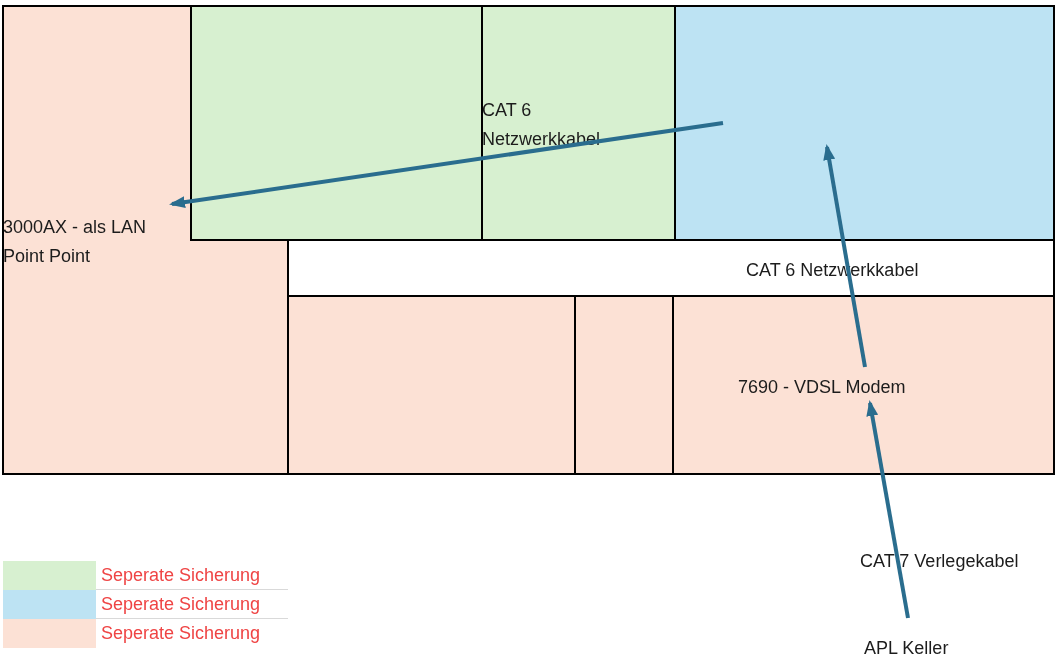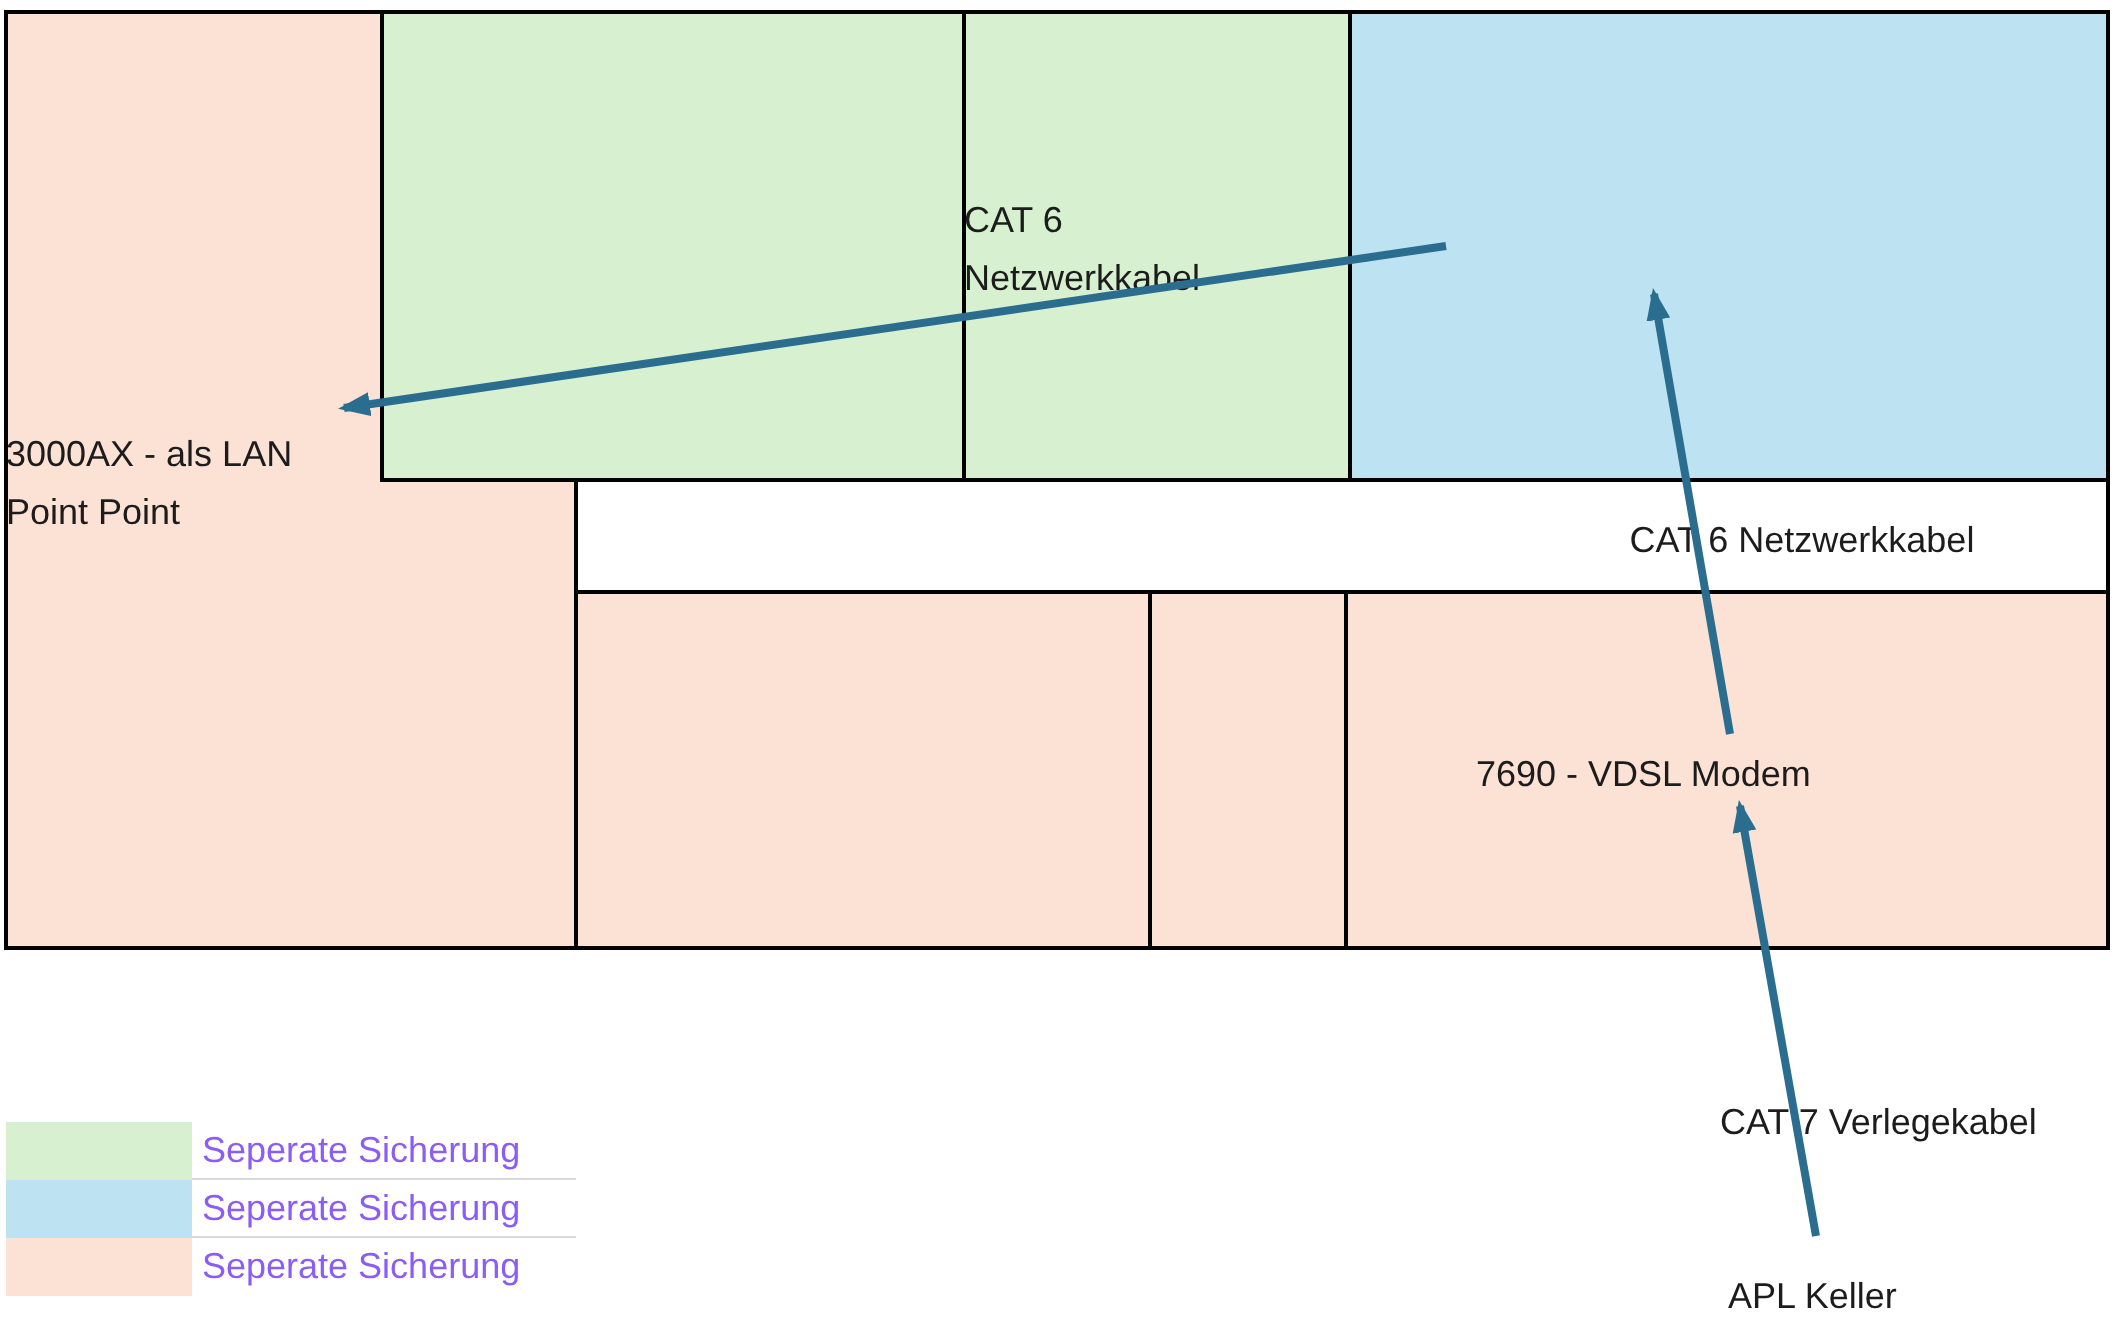--- a/index.html
+++ b/index.html
@@ -2,32 +2,32 @@
 <html><head>
 <meta charset="utf-8">
 <style>
   html,body{margin:0;padding:0;background:#ffffff;}
   body{font-family:"Liberation Sans", sans-serif;}
   .canvas{position:relative;width:1060px;height:667px;background:#ffffff;overflow:hidden;}
   .layer{position:absolute;left:0;top:0;width:1060px;height:667px;}
   svg{display:block;}
   .lbl{position:absolute;color:#1c1c1c;font-size:18px;line-height:22px;white-space:nowrap;z-index:2;}
   .lbl.center{text-align:left;}
-  .lbl.right{text-align:center;}
+  .lbl.right{text-align:left;}
   .two-line{line-height:29px;}
   #arrow-layer{z-index:3;pointer-events:none;}
   #box-layer{z-index:1;}
   
   .legend{position:absolute;left:3px;top:561px;z-index:2;}
   .legend-row{display:flex;height:29px;align-items:stretch;}
   .legend-swatch{width:93px;height:29px;}
   .sw-0{background:#d7f0d0;}
   .sw-1{background:#bde3f3;}
   .sw-2{background:#fce1d5;}
-  .legend-label{width:192px;display:flex;align-items:center;padding-left:5px;font-size:18px;color:#8b5cf6;box-sizing:border-box;}
+  .legend-label{width:192px;display:flex;align-items:center;padding-left:5px;font-size:18px;color:#ef4444;box-sizing:border-box;}
   .legend-row:nth-child(1) .legend-label,
   .legend-row:nth-child(2) .legend-label{border-bottom:1px solid #d9d9d9;}
 </style>
 </head>
 <body>
 
 <div class="canvas">
 
   <svg id="box-layer" class="layer" viewBox="0 0 1060 667">
     <rect x="3" y="6" width="285" height="468" fill="#fce1d5" stroke="#000" stroke-width="2"></rect>

